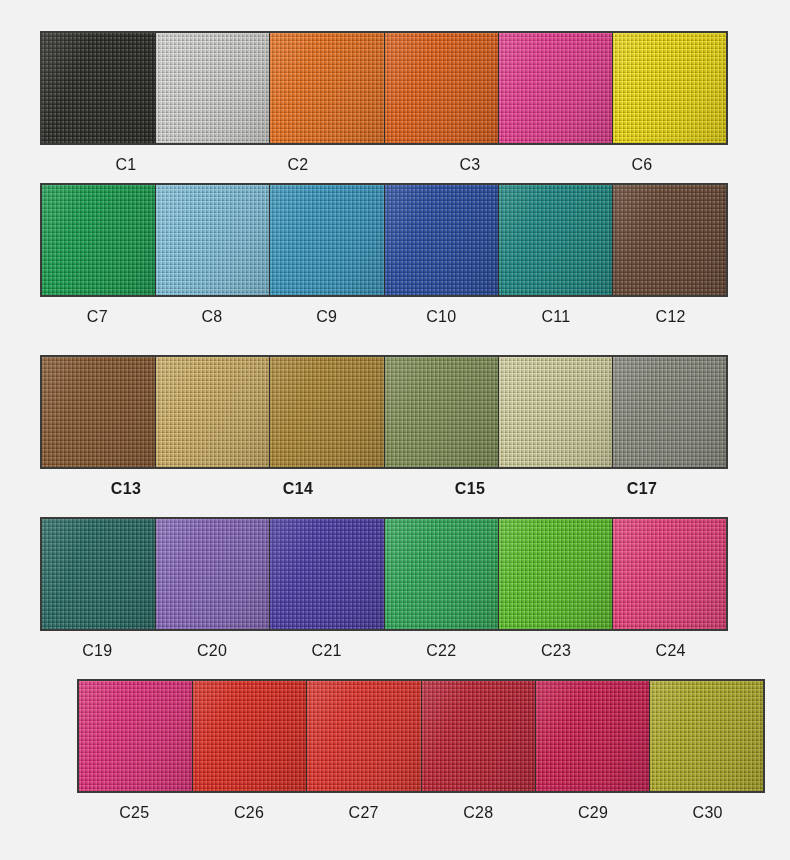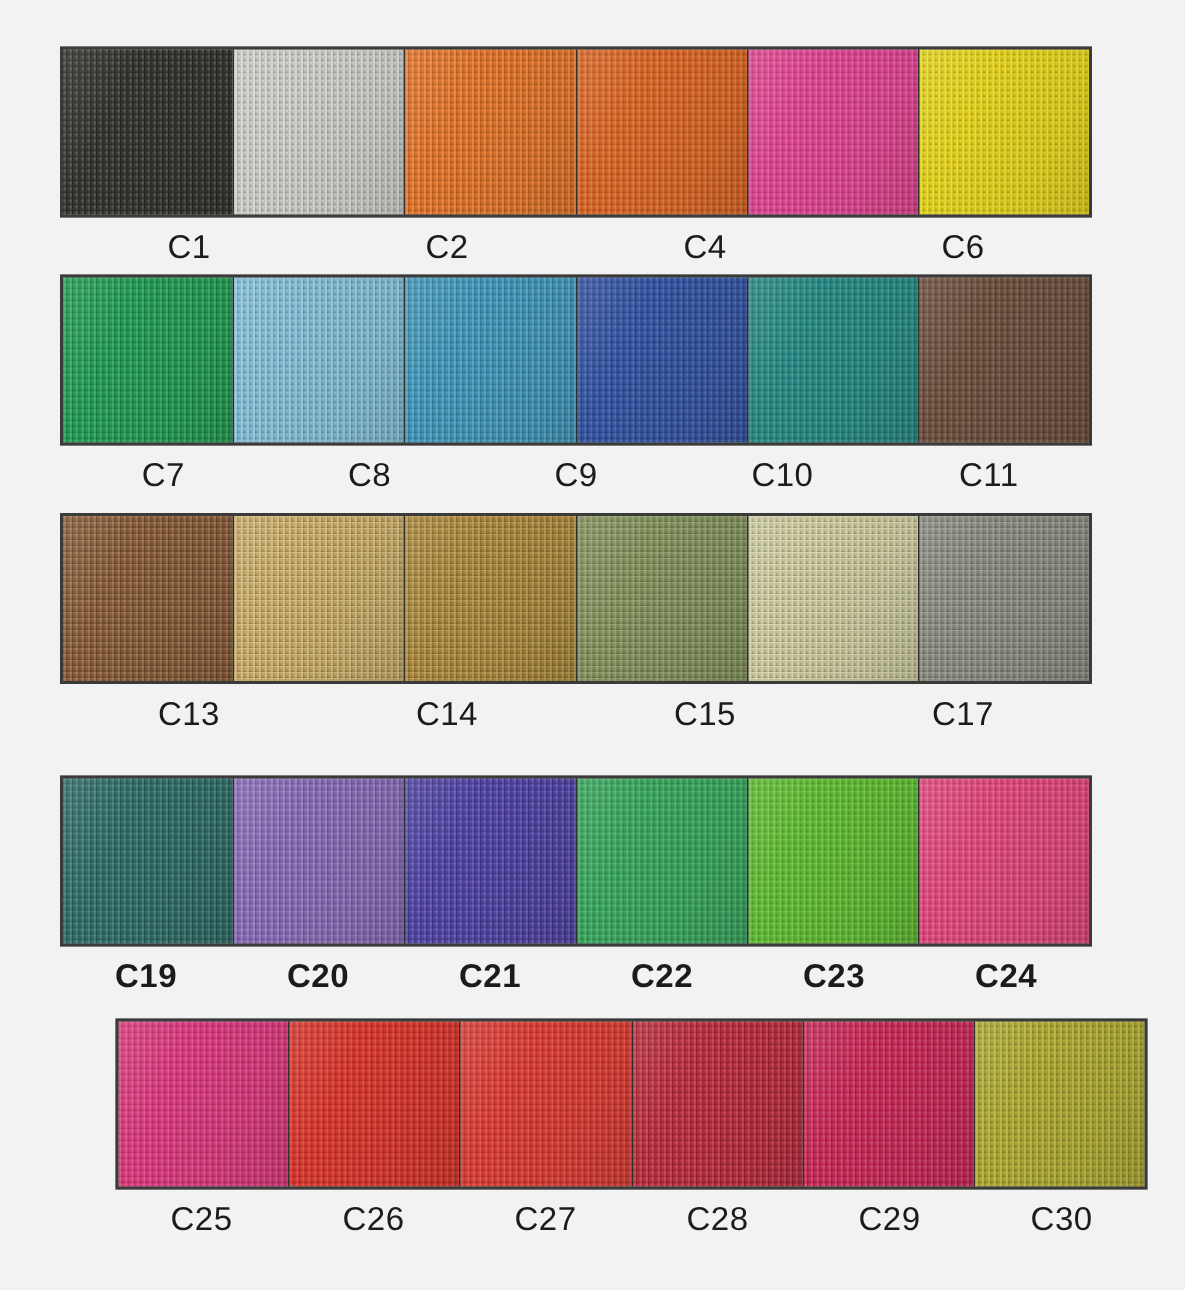--- a/index.html
+++ b/index.html
@@ -60,21 +60,21 @@
   }
   .label-strip{
     display:flex;
     width:688px;
     height:40px;
     align-items:center;
   }
   .label{
     flex:1 1 0;
     text-align:center;
-    font-size:22px;
+    font-size:16px;
     line-height:40px;
     color:#1b1b1b;
     letter-spacing:0.3px;
     font-family:"Liberation Sans", sans-serif;
   }
 </style>
 </head>
 <body>
 
 <div id="palette">
@@ -108,21 +108,21 @@
         </div>
         <div class="swatch">
           <div class="fill" style="background: rgb(245, 224, 17);"></div>
           <div class="tex"></div>
           <div class="shade"></div>
         </div>
       </div>
       <div class="label-strip">
         <div class="label">C1</div>
         <div class="label">C2</div>
-        <div class="label">C4</div>
+        <div class="label">C3</div>
         <div class="label">C6</div>
       </div>
     </div>
     <div class="row" style="top: 183px;">
       <div class="swatch-strip">
         <div class="swatch">
           <div class="fill" style="background: rgb(24, 162, 79);"></div>
           <div class="tex"></div>
           <div class="shade"></div>
         </div>
@@ -151,23 +151,24 @@
           <div class="tex"></div>
           <div class="shade"></div>
         </div>
       </div>
       <div class="label-strip">
         <div class="label">C7</div>
         <div class="label">C8</div>
         <div class="label">C9</div>
         <div class="label">C10</div>
         <div class="label">C11</div>
-      </div>
-    </div>
-    <div class="row" style="top: 342px;">
+        <div class="label">C12</div>
+      </div>
+    </div>
+    <div class="row" style="top: 355px; font-weight: bold;">
       <div class="swatch-strip">
         <div class="swatch">
           <div class="fill" style="background: rgb(138, 90, 48);"></div>
           <div class="tex"></div>
           <div class="shade"></div>
         </div>
         <div class="swatch">
           <div class="fill" style="background: rgb(212, 180, 104);"></div>
           <div class="tex"></div>
           <div class="shade"></div>
@@ -193,21 +194,21 @@
           <div class="shade"></div>
         </div>
       </div>
       <div class="label-strip">
         <div class="label">C13</div>
         <div class="label">C14</div>
         <div class="label">C15</div>
         <div class="label">C17</div>
       </div>
     </div>
-    <div class="row" style="top: 517px; font-weight: bold;">
+    <div class="row" style="top: 517px;">
       <div class="swatch-strip">
         <div class="swatch">
           <div class="fill" style="background: rgb(40, 110, 102);"></div>
           <div class="tex"></div>
           <div class="shade"></div>
         </div>
         <div class="swatch">
           <div class="fill" style="background: rgb(139, 108, 192);"></div>
           <div class="tex"></div>
           <div class="shade"></div>

